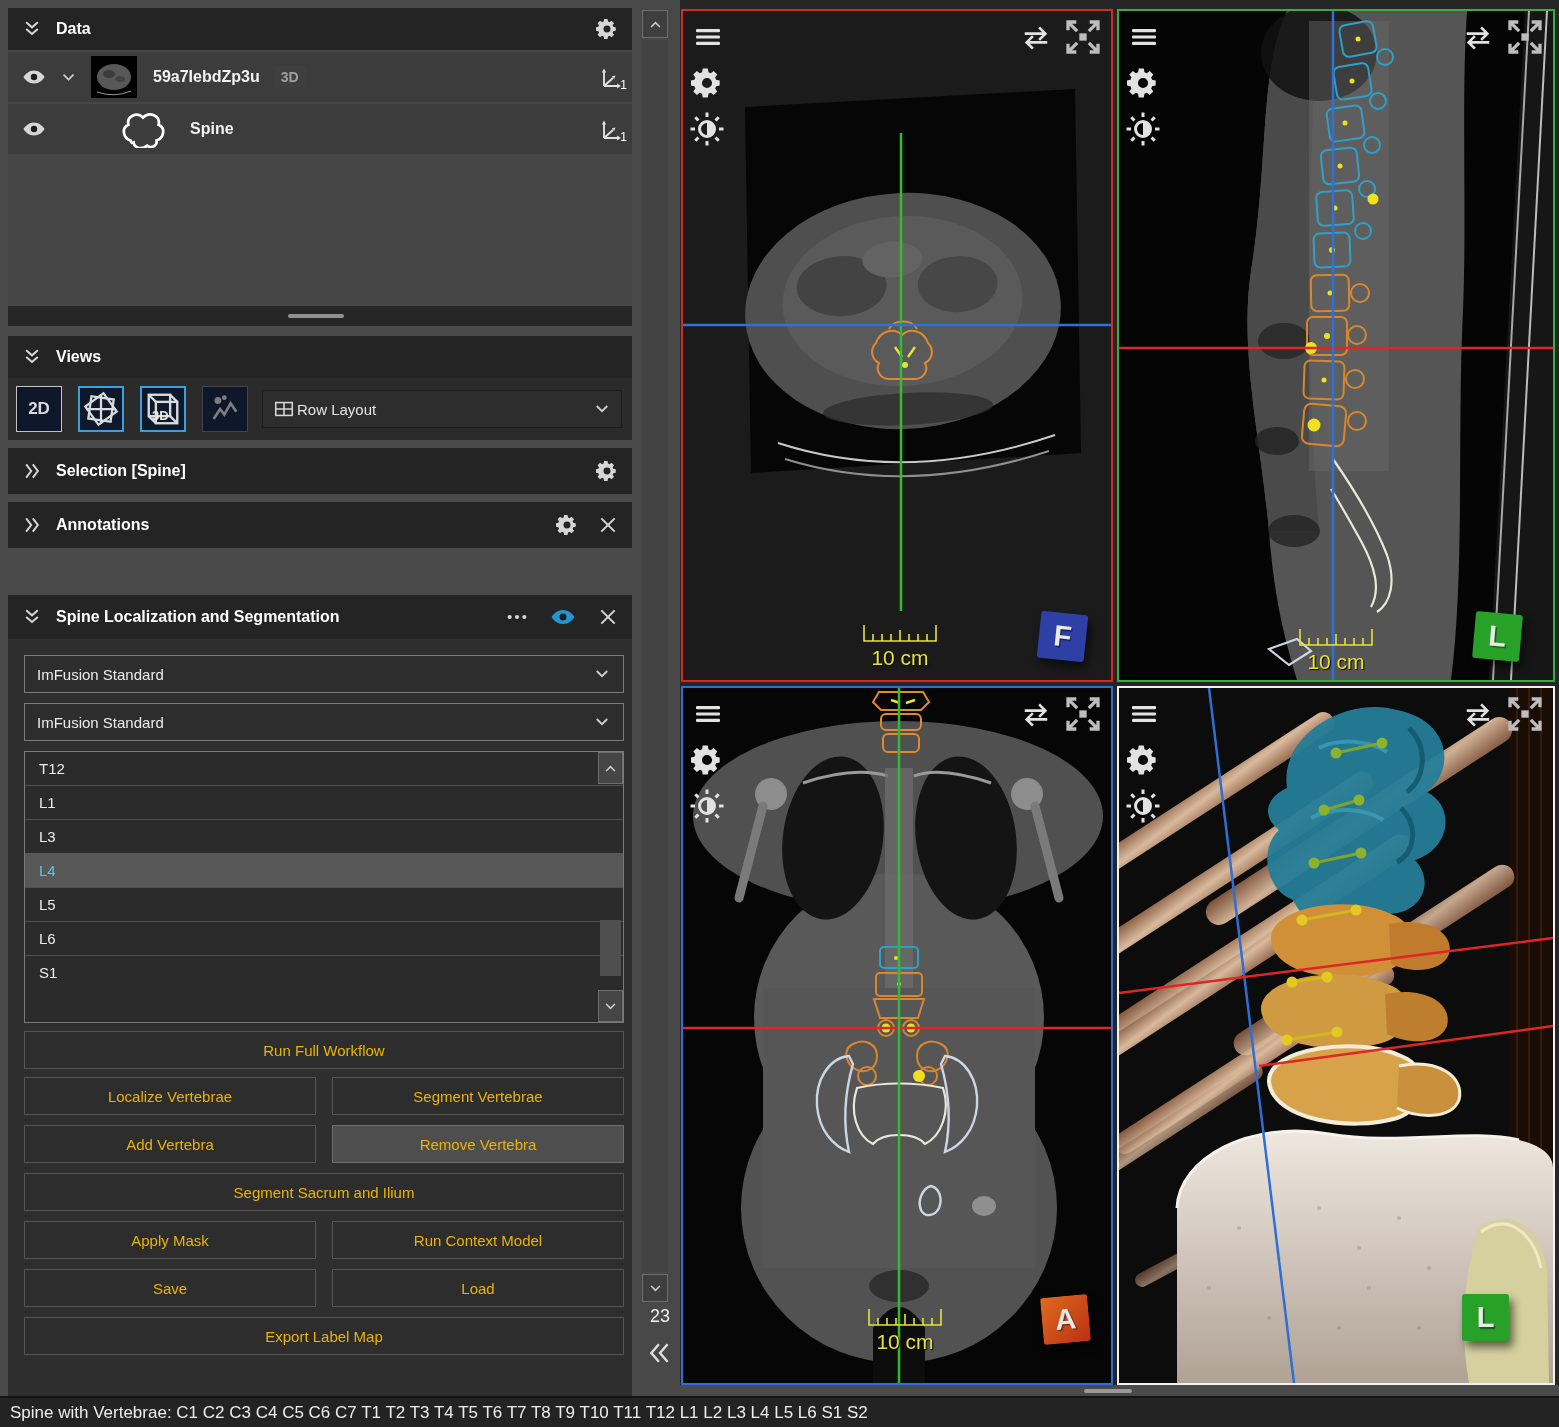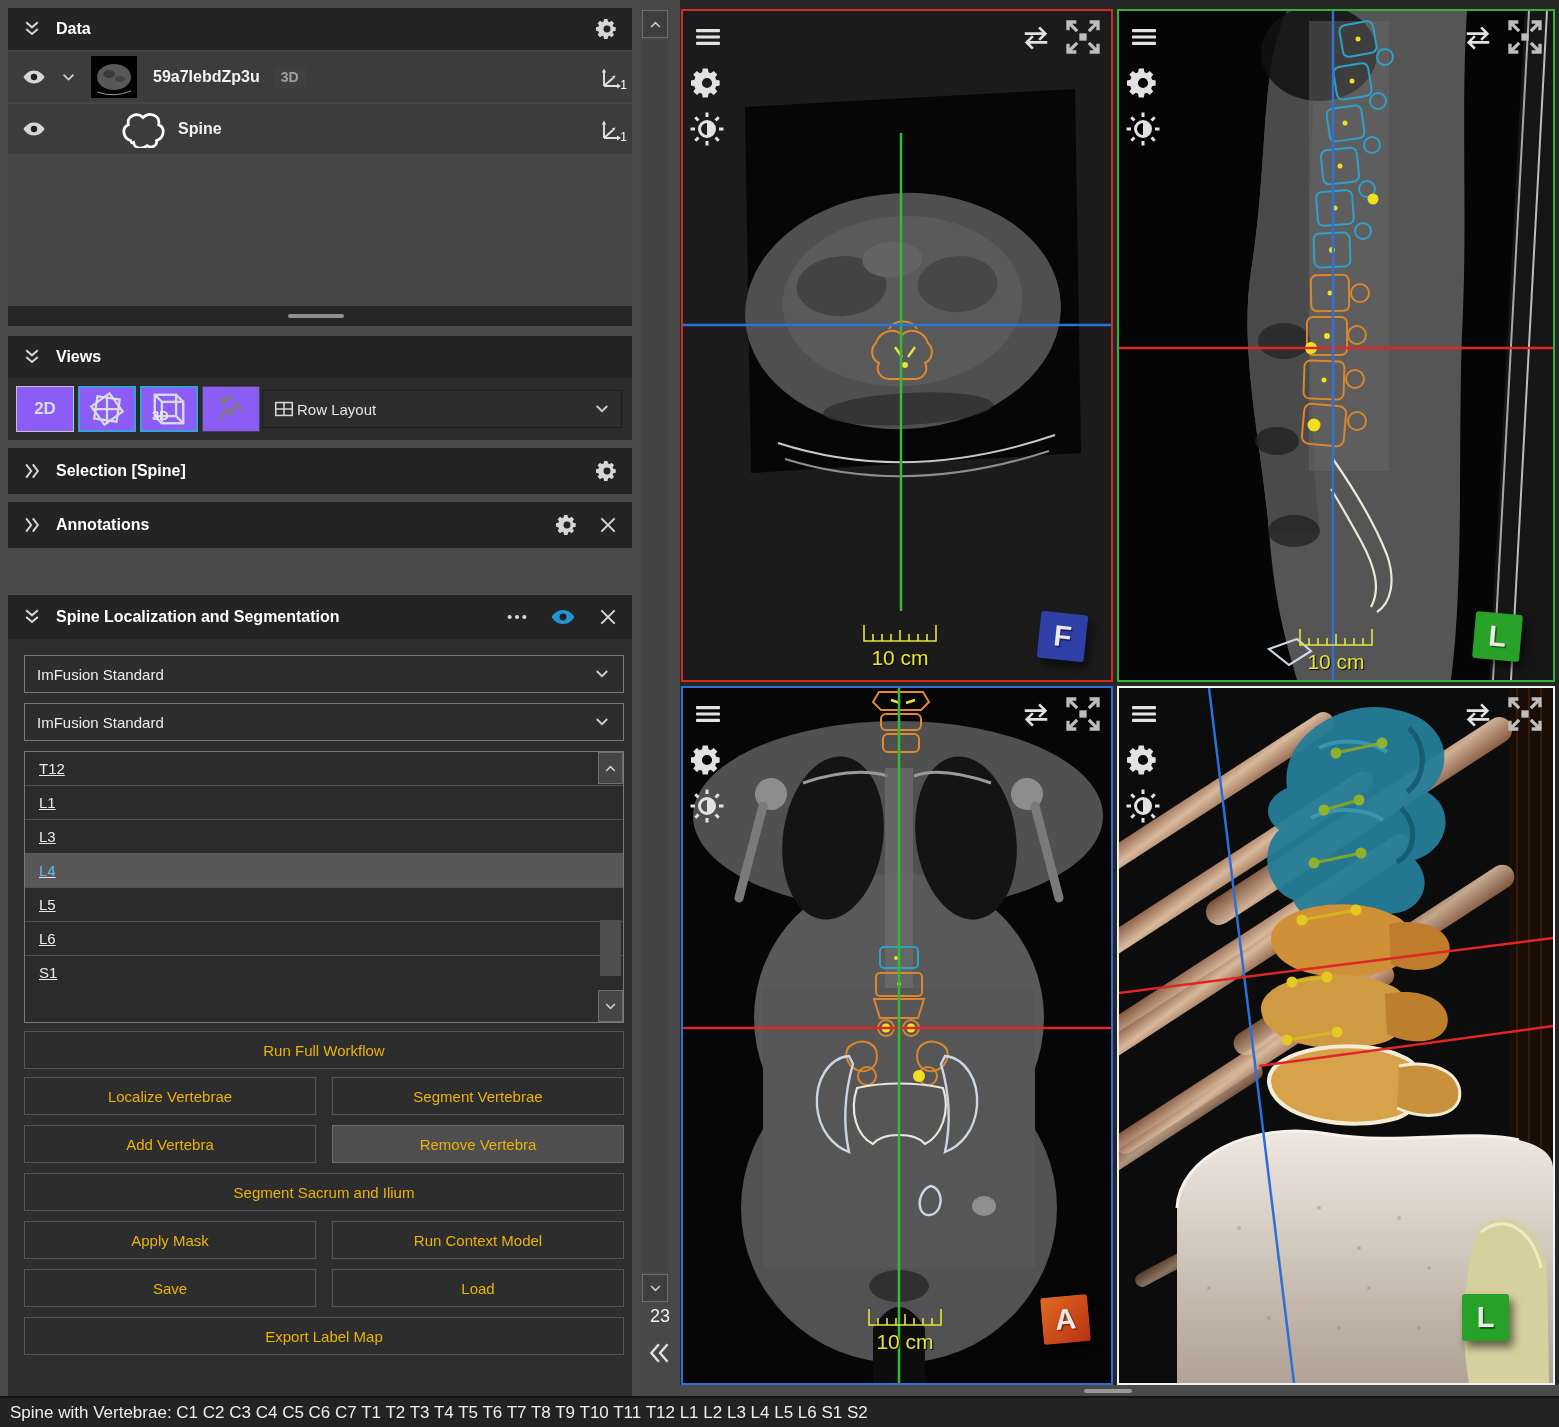--- a/index.html
+++ b/index.html
@@ -15,35 +15,35 @@
   .sp{flex:1}
   .drow{position:absolute;left:0;width:624px;height:50px;background:#3c3c3c;display:flex;align-items:center;}
   .drow .lbl{font-size:16px;font-weight:bold;color:#f2f2f2;}
   .badge3d{background:#3f3f3f;color:#9f9f9f;font-size:14px;font-weight:bold;padding:3px 7px;margin-left:14px;border-radius:2px;}
   .axisbox{position:relative;margin-left:auto;margin-right:10px;color:#e0e0e0;}
   .axisbox .cnt{position:absolute;right:-5px;bottom:-3px;font-size:12px;color:#fff;}
   .handlebar{position:absolute;left:0;width:624px;height:20px;background:#262626;}
   .handlebar i{position:absolute;left:280px;top:8px;width:56px;height:4px;background:#8f8f8f;border-radius:2px;}
 
   
-  .vbtn{position:absolute;width:58px;height:46px;background:#8b5cf6;border:1px solid #4a4a4a;box-sizing:border-box;
+  .vbtn{position:absolute;width:46px;height:46px;background:#0f172a;border:1px solid #4a4a4a;box-sizing:border-box;
         display:flex;align-items:center;justify-content:center;color:#d8dcde;}
   .vbtn.white{border-color:#c2c2c2}
   .vbtn.sel{border:1px solid #3aa0dc;box-shadow:inset 0 0 0 1px #3aa0dc;}
   .vbtn.dis{color:#7d7d7d;border-color:#454545}
   .vbtn .b2d{font-size:17px;font-weight:bold;}
   .vbtn .b3d{position:absolute;left:11px;top:21px;font-size:13px;font-weight:bold;color:#e8e8e8;}
   .dd{position:absolute;height:38px;background:#2d2d2d;border:1px solid #1d1d1d;box-sizing:border-box;
       display:flex;align-items:center;gap:2px;padding:0 10px;font-size:15px;color:#e4e4e4;}
 
   
   .sel2{position:absolute;left:16px;width:600px;height:38px;background:#2d2d2d;border:1px solid #7a7a7a;box-sizing:border-box;
         display:flex;align-items:center;padding:0 12px;font-size:15px;color:#ececec;}
   .sel2 .chev{margin-left:auto;color:#cfcfcf}
-  .vlist{position:absolute;left:16px;width:600px;background:#2b2b2b;border:1px solid #7a7a7a;box-sizing:border-box;overflow:hidden;text-decoration:underline;}
+  .vlist{position:absolute;left:16px;width:600px;background:#2b2b2b;border:1px solid #7a7a7a;box-sizing:border-box;overflow:hidden;}
   .vrow{height:33px;line-height:33px;padding-left:14px;font-size:15px;color:#ececec;border-top:1px solid #525252;}
   .vrow:first-child{border-top:none}
   .vrow.sel{background:#585858;color:#5fc0f0;border-top-color:#585858;}
   .vscroll{position:absolute;right:0;top:0;width:25px;height:100%;}
   .vsbtn{position:absolute;left:0;width:25px;height:32px;background:#454545;border:1px solid #6e6e6e;box-sizing:border-box;
          display:flex;align-items:center;justify-content:center;color:#cfcfcf;}
   .vsthumb{position:absolute;left:2px;width:21px;background:#4f4f4f;}
   .pbtn{position:absolute;height:38px;background:#2d2d2d;border:1px solid #565656;box-sizing:border-box;
         display:flex;align-items:center;justify-content:center;font-size:15px;color:#eab308;}
   .pbtn.hl{background:#4e4e4e;border-color:#6e6e6e;}
@@ -238,21 +238,21 @@
         <span class="ic" style="margin-left:14px">
             <svg width="24" height="24">
               <use href="#i-eye"></use>
             </svg>
           </span>
         <span class="ic" style="margin-left:72px;color:#fff">
             <svg width="50" height="38">
               <use href="#i-spine"></use>
             </svg>
           </span>
-        <span class="lbl" style="margin-left:10px">Spine</span>
+        <span class="lbl" style="margin-left:22px">Spine</span>
         <span class="axisbox">
             <svg width="24" height="24">
               <use href="#i-axis"></use>
             </svg>
             <span class="cnt">1</span>
           </span>
       </div>
 
       <div class="handlebar" style="top:298px;">
           <i></i>

